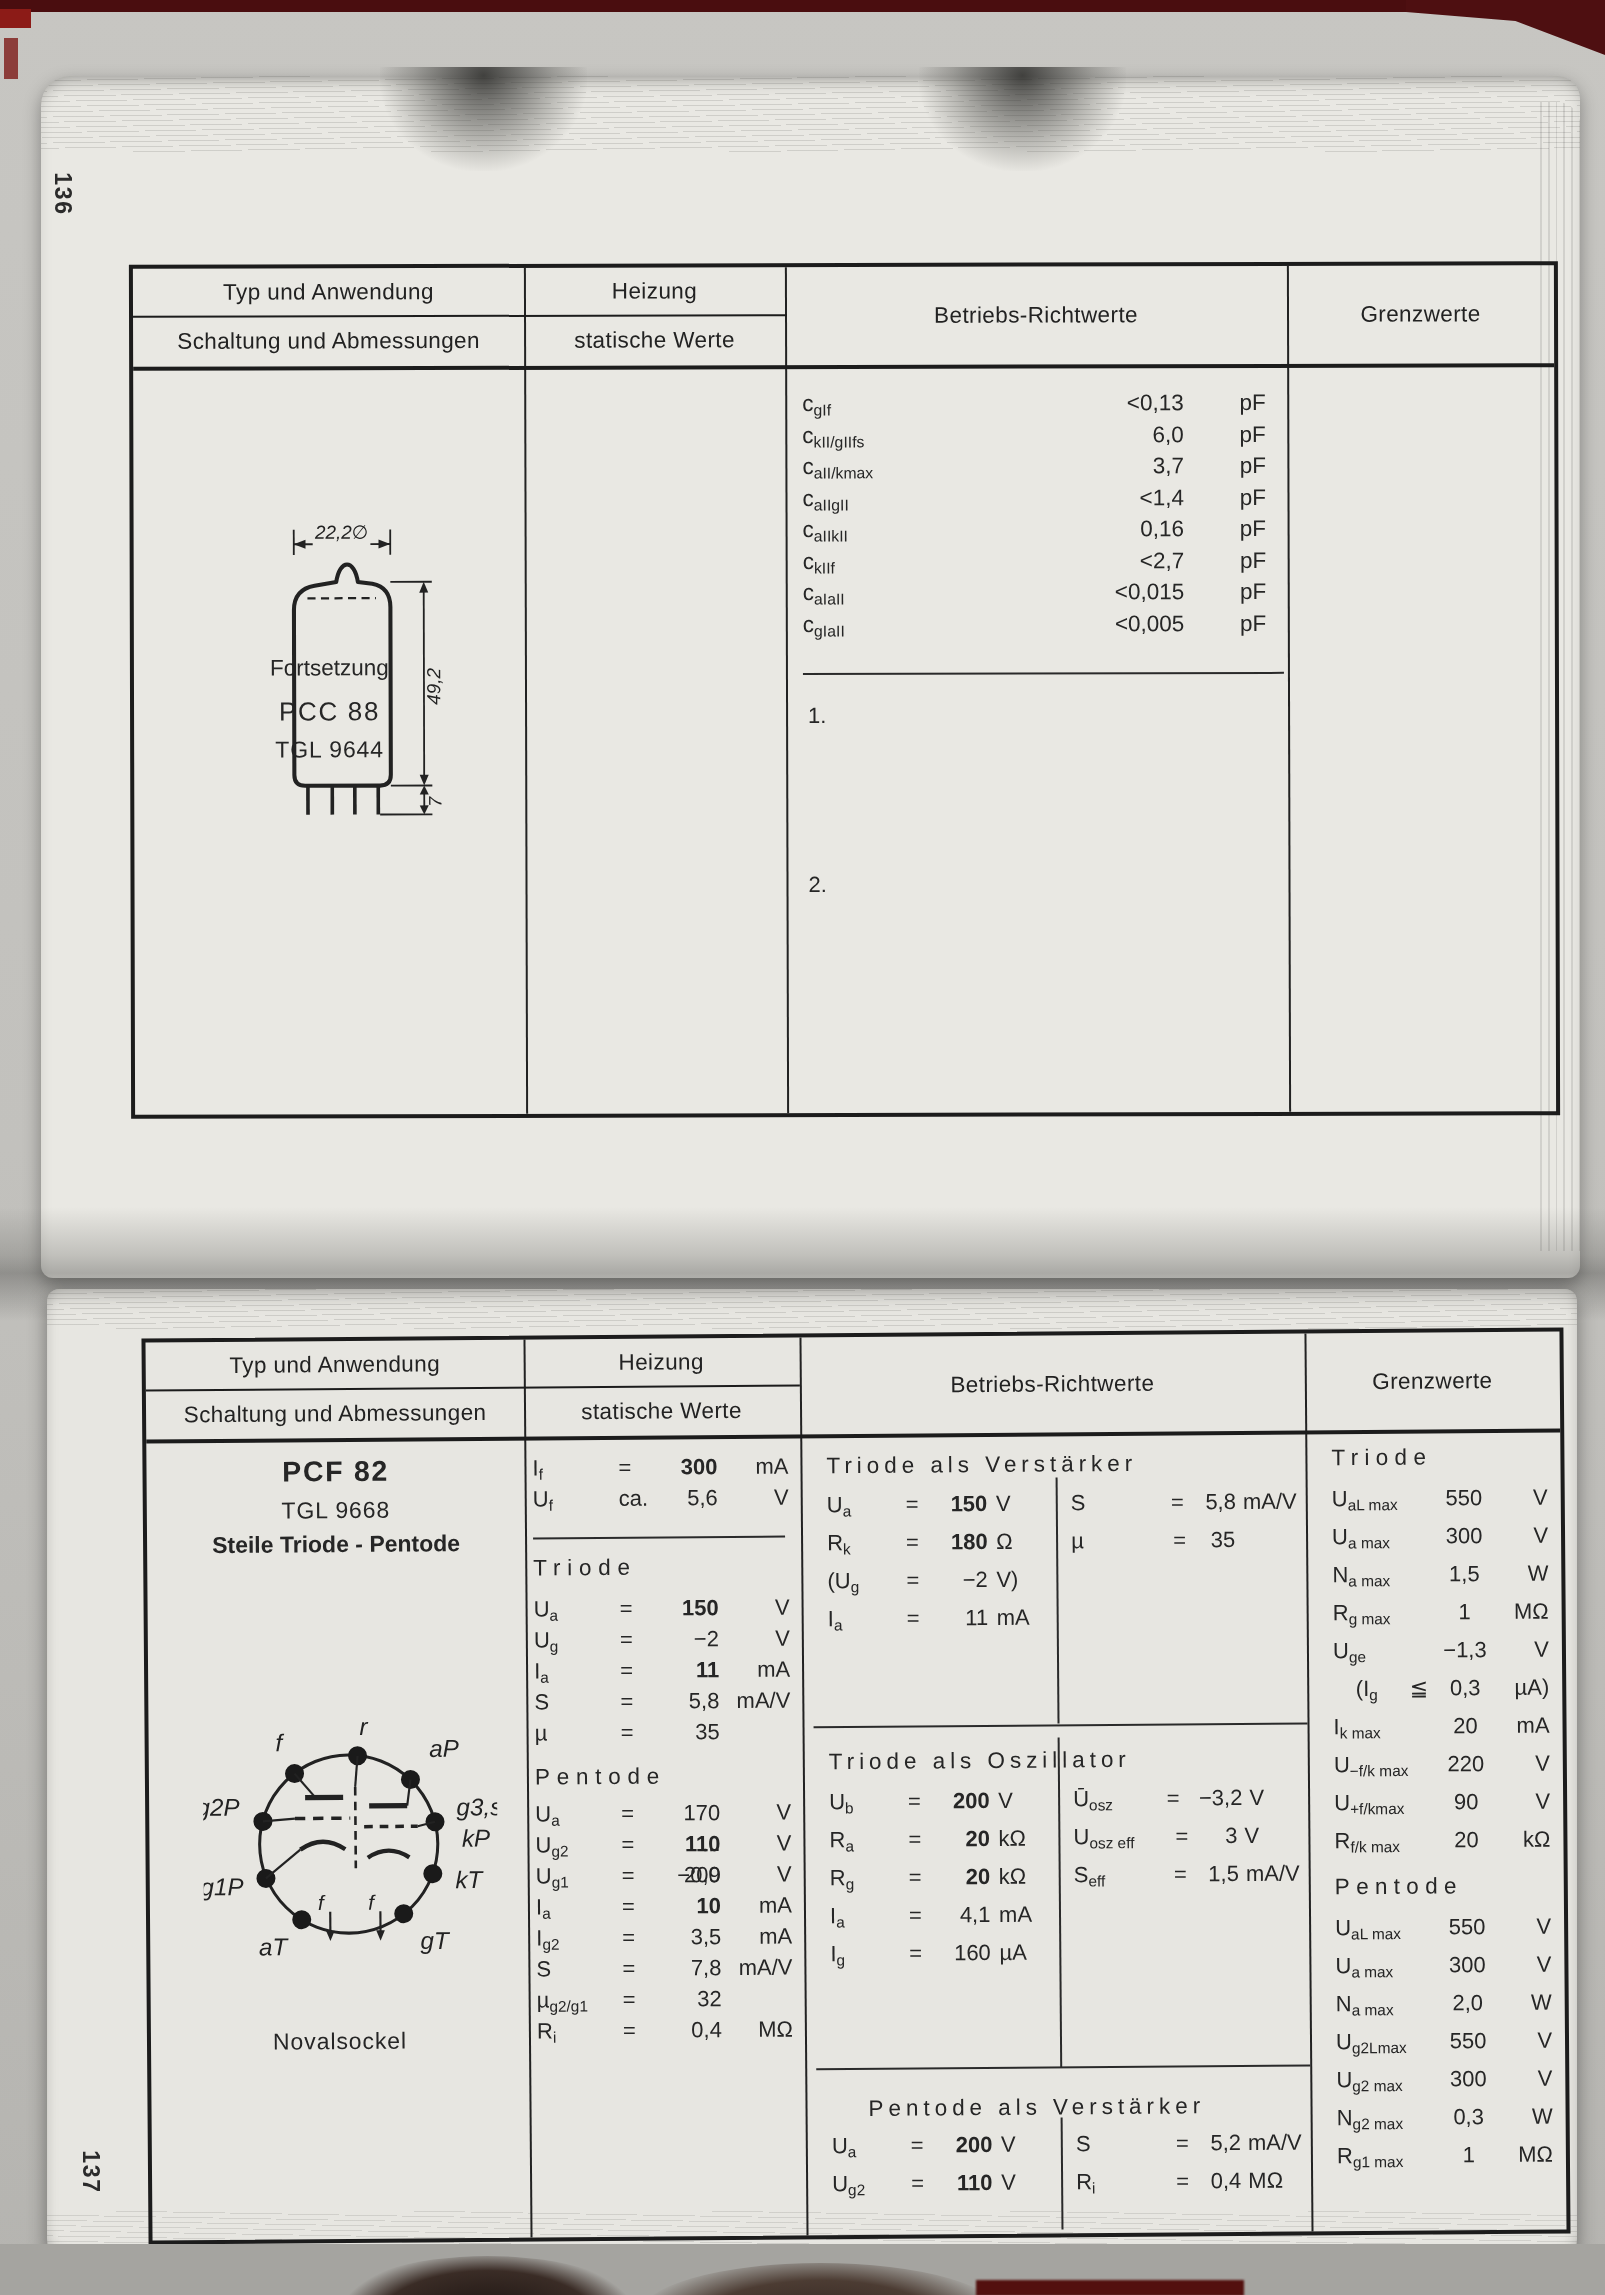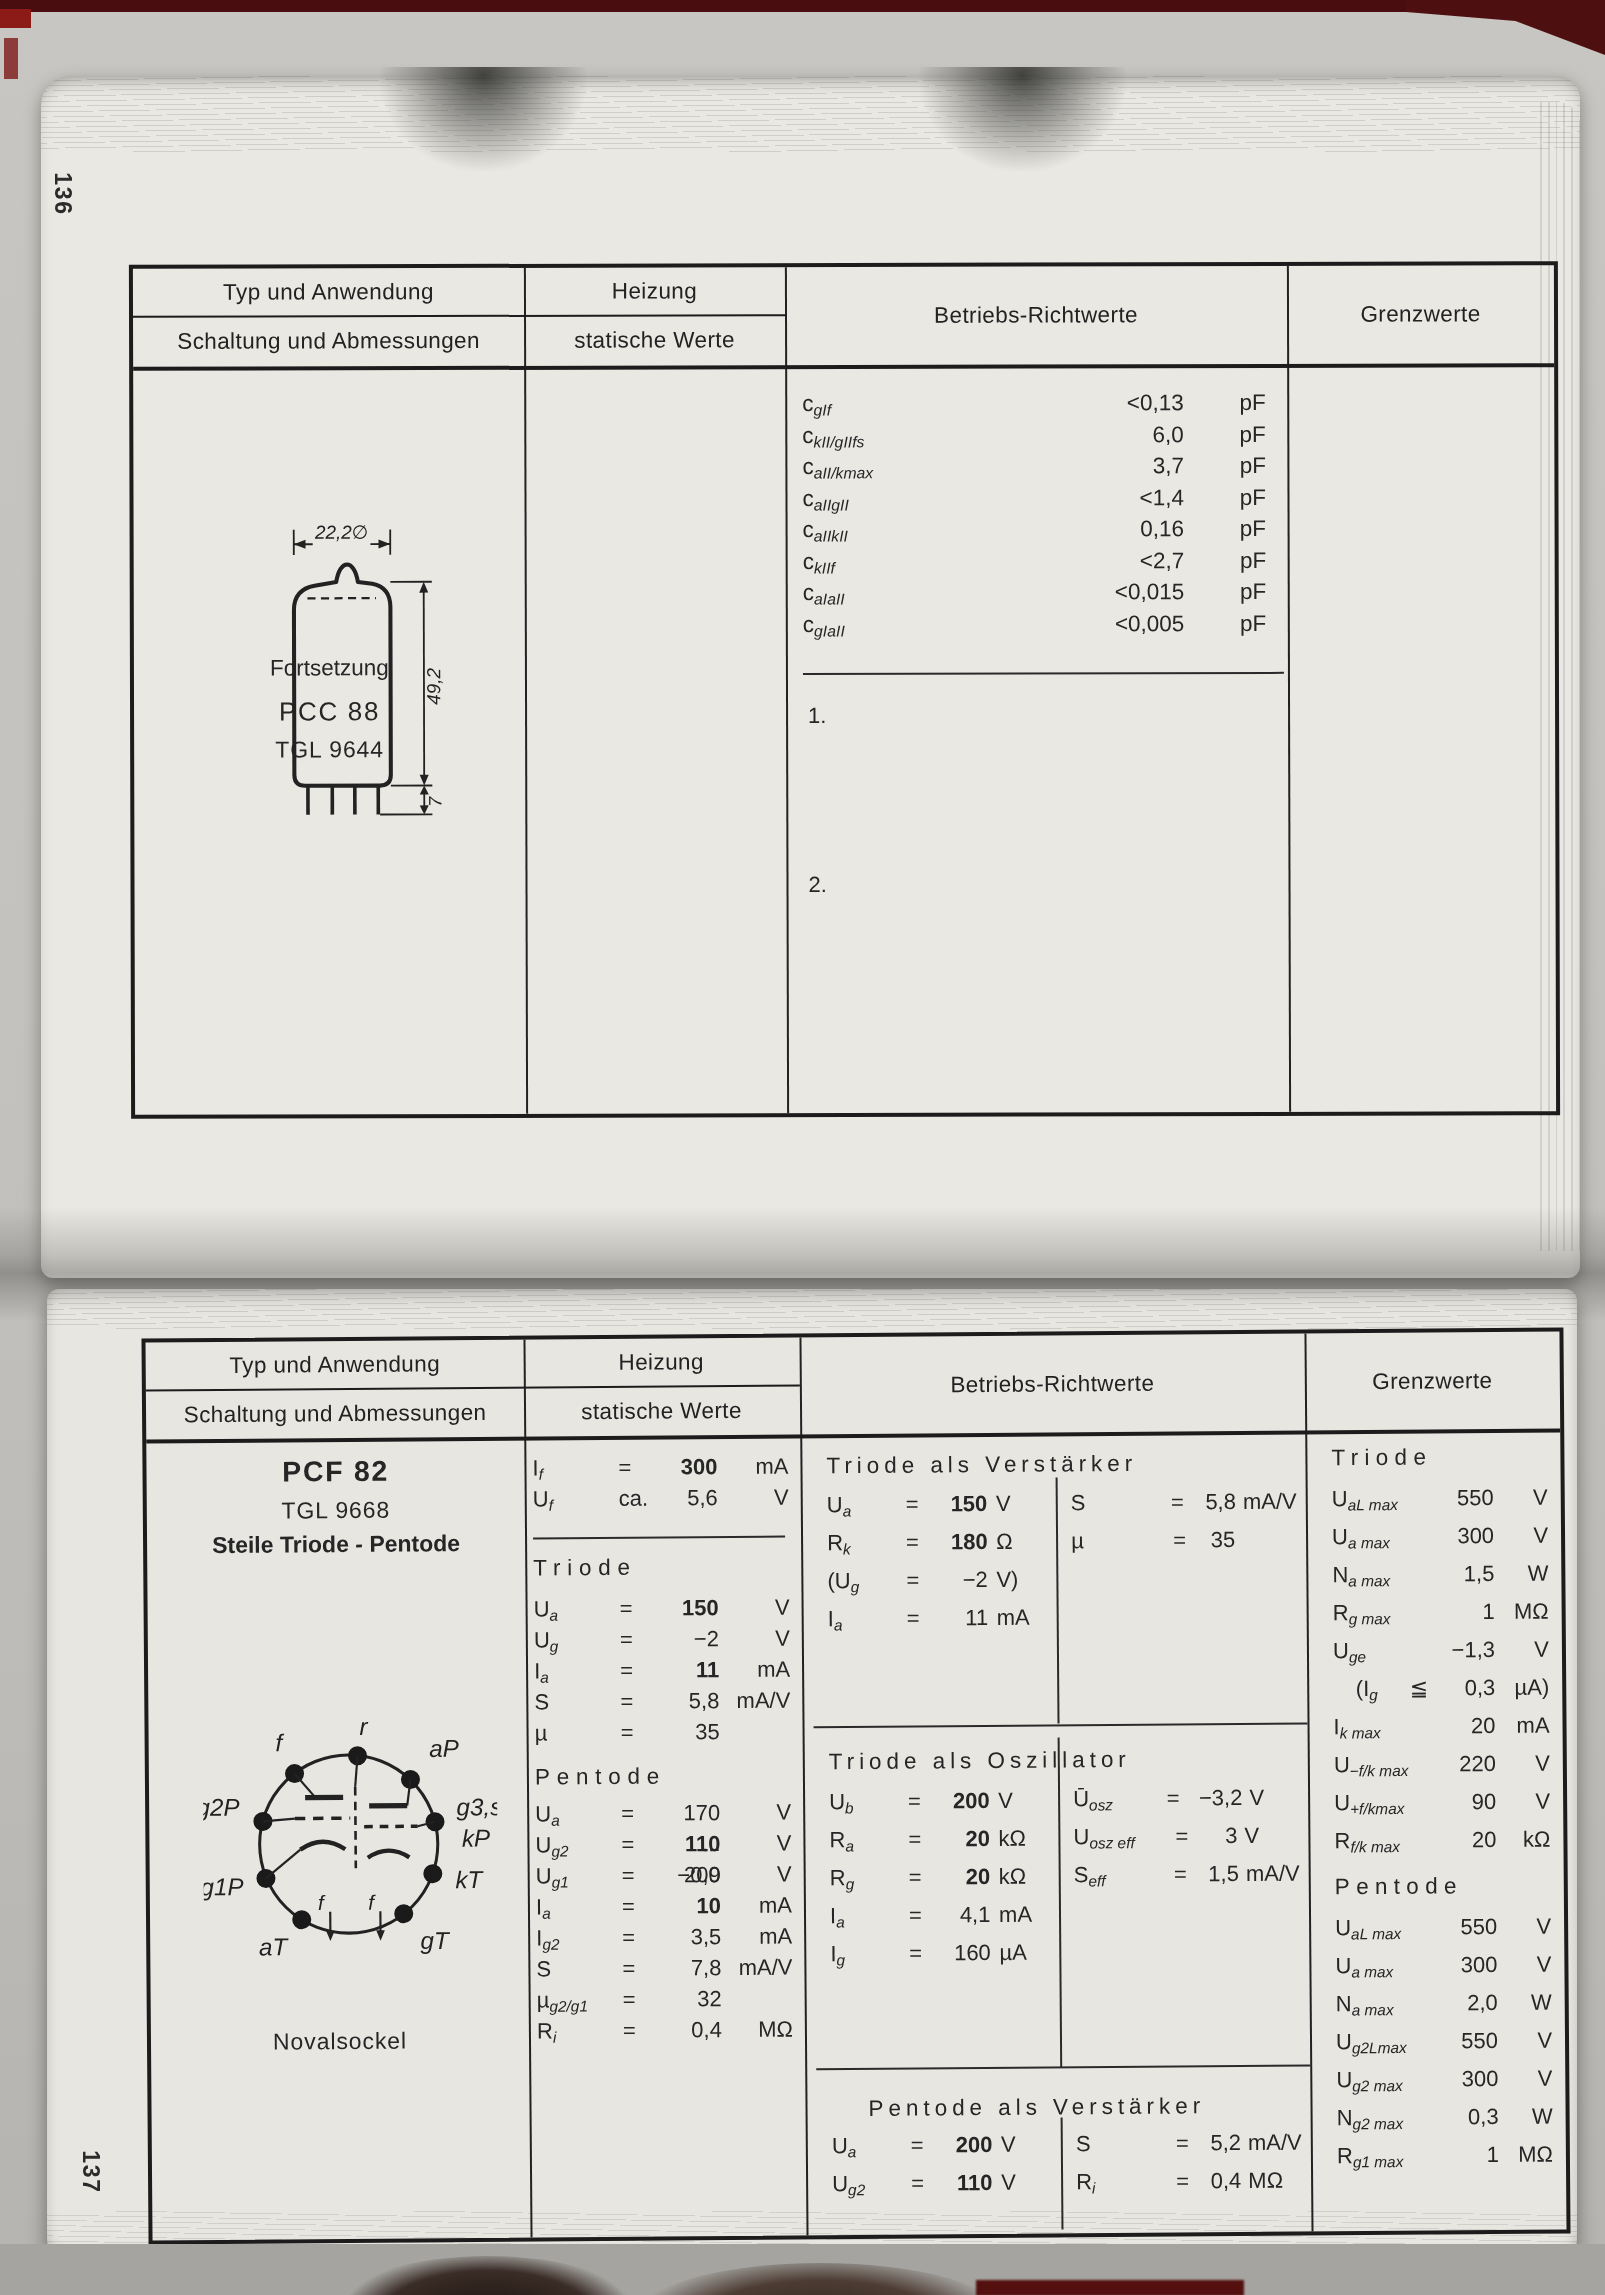--- a/index.html
+++ b/index.html
@@ -34,38 +34,38 @@
         background:radial-gradient(ellipse at 50% 75%,#241a16 0%,#4c3c33 55%,transparent 78%);}
   .maroon-bottom{position:absolute;left:976px;top:2280px;width:268px;height:15.5px;background:#53100f;filter:blur(0.9px);}
   .pnum{position:absolute;width:69px;height:26px;line-height:26px;text-align:center;
         font-size:23px;font-weight:bold;letter-spacing:1.7px;transform:rotate(90deg);color:#2b2b2b;}
   
   .vtable{position:absolute;border:4.3px solid #1c1c1c;background:transparent;}
   .vline{position:absolute;top:0;width:1.7px;background:#222;}
   .hline{position:absolute;left:0;background:#1c1c1c;}
   .hcell{position:absolute;text-align:center;font-size:22.5px;letter-spacing:0.4px;color:#222;}
   
-  .sb{font-size:.70em;vertical-align:-.28em;font-style:italic;}
+  .sb{font-size:.70em;vertical-align:-.28em;}
   .bv{font-weight:bold;}
   .cap-row{display:flex;height:31.5px;line-height:31.5px;font-size:22.5px;}
   .cap-row .lab{flex:1;text-align:left;}
   .cap-row .val{width:117px;text-align:right;}
   .cap-row .un{width:82px;text-align:right;padding-right:15.5px;}
   .hz-row{display:flex;height:31px;line-height:31px;font-size:22px;}
   .hz-row .lab{width:86px;}.hz-row .rel{width:50px;}
   .hz-row .val{flex:1;text-align:right;}.hz-row .un{width:71px;text-align:right;}
   .rwl-row{display:flex;height:38px;line-height:38px;font-size:22px;}
   .rwl-row .lab{width:79px;}.rwl-row .rel{width:45px;}
   .rwl-row .val{flex:1;text-align:right;}.rwl-row .un{width:54px;padding-left:8.6px;}
   .rwr-row{display:flex;height:38px;line-height:38px;font-size:22px;}
   .rwr-row .lab{width:102px;}.rwr-row .rel{width:35px;}
   .rwr-row .val{flex:1;text-align:right;}.rwr-row .un{width:64px;padding-left:7px;}
   .gw-row{display:flex;height:38px;line-height:38px;font-size:22px;}
   .gw-row .lab{flex:1;}.gw-row .rel{padding:0 7px;}.gw-row .rel:empty{display:none;padding:0;}
-  .gw-row .val{width:60px;text-align:right;}.gw-row .un{width:54px;text-align:right;}
+  .gw-row .val{width:60px;text-align:center;}.gw-row .un{width:54px;text-align:right;}
   .gw-row.indent{padding-left:22.5px;}
   .heading-sp{letter-spacing:.30em;font-size:22.5px;}
   
   .cc{position:absolute;text-align:center;}
   .mech-line,.desc-line{height:32px;line-height:32px;font-size:22.5px;text-align:left;}
   .desc-line{height:30px;line-height:30px;text-align:justify;text-align-last:justify;}
   .desc-line:last-child{text-align-last:left;}
   .note{position:absolute;display:flex;font-size:22px;}
   .note-num{width:39px;}
   .note-lines{flex:1;}

